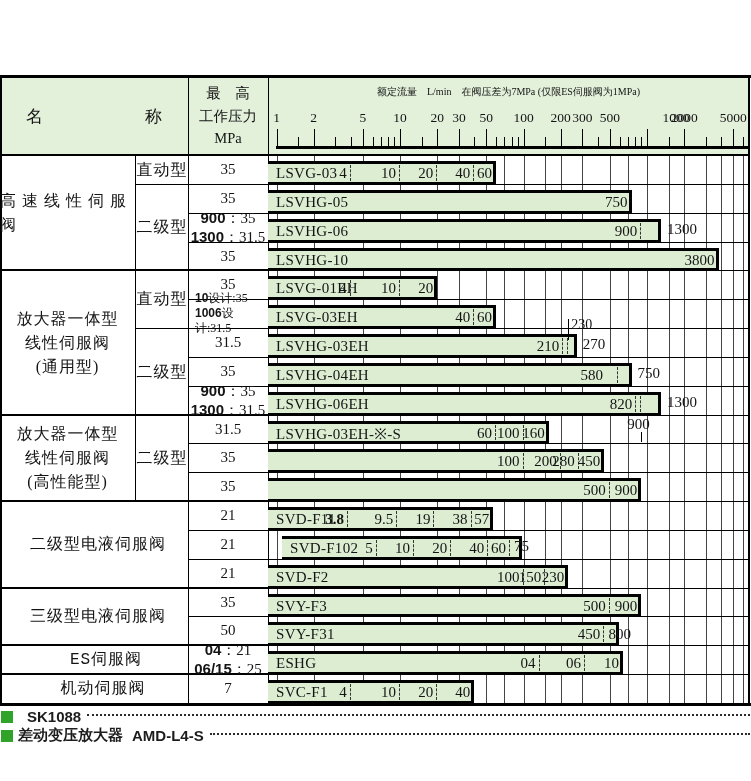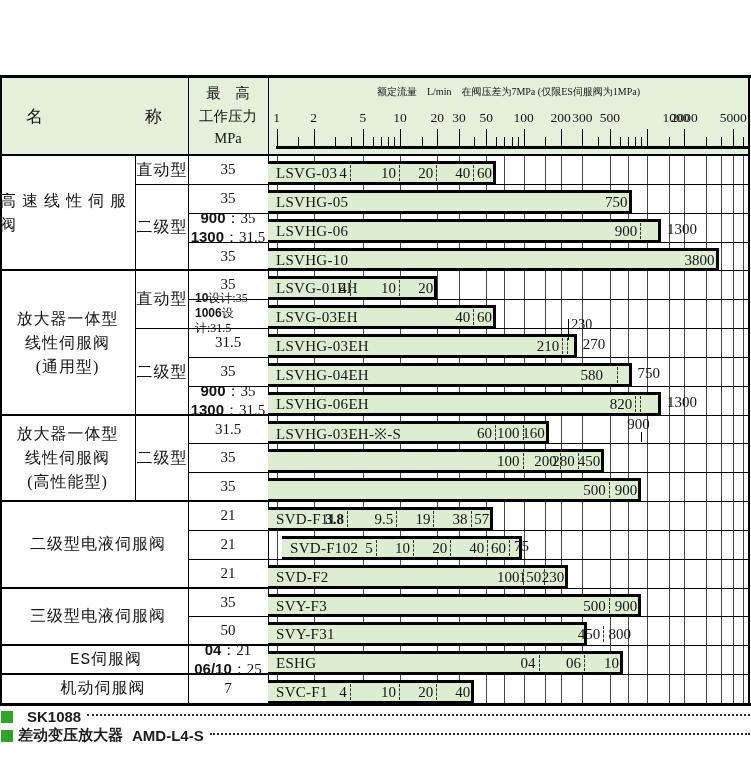--- a/index.html
+++ b/index.html
@@ -395,30 +395,30 @@
       <div class="bar" style="left: 268px; top: 594px; width: 373.349px; height: 22px;">
         <div class="bmodel">SVY-F3</div>
         <div class="bsep" style="left: 340.823px;"></div>
         <div class="bval" style="left: 337.823px;">500</div>
         <div class="bval" style="left: 369.349px;">900</div>
       </div>
       <div class="hline" style="left: 188px; top: 616px; width: 80px; height: 1px;"></div>
       <div class="pcell" style="left: 189px; top: 616px; width: 78px; height: 29px;">
         <div>50</div>
       </div>
-      <div class="bar" style="left: 268px; top: 622px; width: 319px; height: 23px;">
+      <div class="bar" style="left: 268px; top: 622px; width: 351px; height: 23px;">
         <div class="bmodel">SVY-F31</div>
         <div class="bsep" style="left: 335.172px;"></div>
         <div class="bval" style="left: 332.172px;">450</div>
         <div class="bval" style="left: 363.032px;">800</div>
       </div>
       <div class="hline" style="left: 188px; top: 645px; width: 80px; height: 1px;"></div>
       <div class="pcell" style="left: 189px; top: 645px; width: 78px; height: 29px;">
         <div><b>04</b>：21</div>
-        <div><b>06/10</b>：25</div>
+        <div><b>06/15</b>：25</div>
       </div>
       <div class="bar" style="left: 268px; top: 651px; width: 355.063px; height: 23px;">
         <div class="bmodel">ESHG</div>
         <div class="bsep" style="left: 270.596px;"></div>
         <div class="bval" style="left: 267.596px;">04</div>
         <div class="bsep" style="left: 316.041px;"></div>
         <div class="bval" style="left: 313.041px;">06</div>
         <div class="bval" style="left: 351.063px;">10</div>
       </div>
       <div class="hline" style="left: 188px; top: 674px; width: 80px; height: 1px;"></div>

